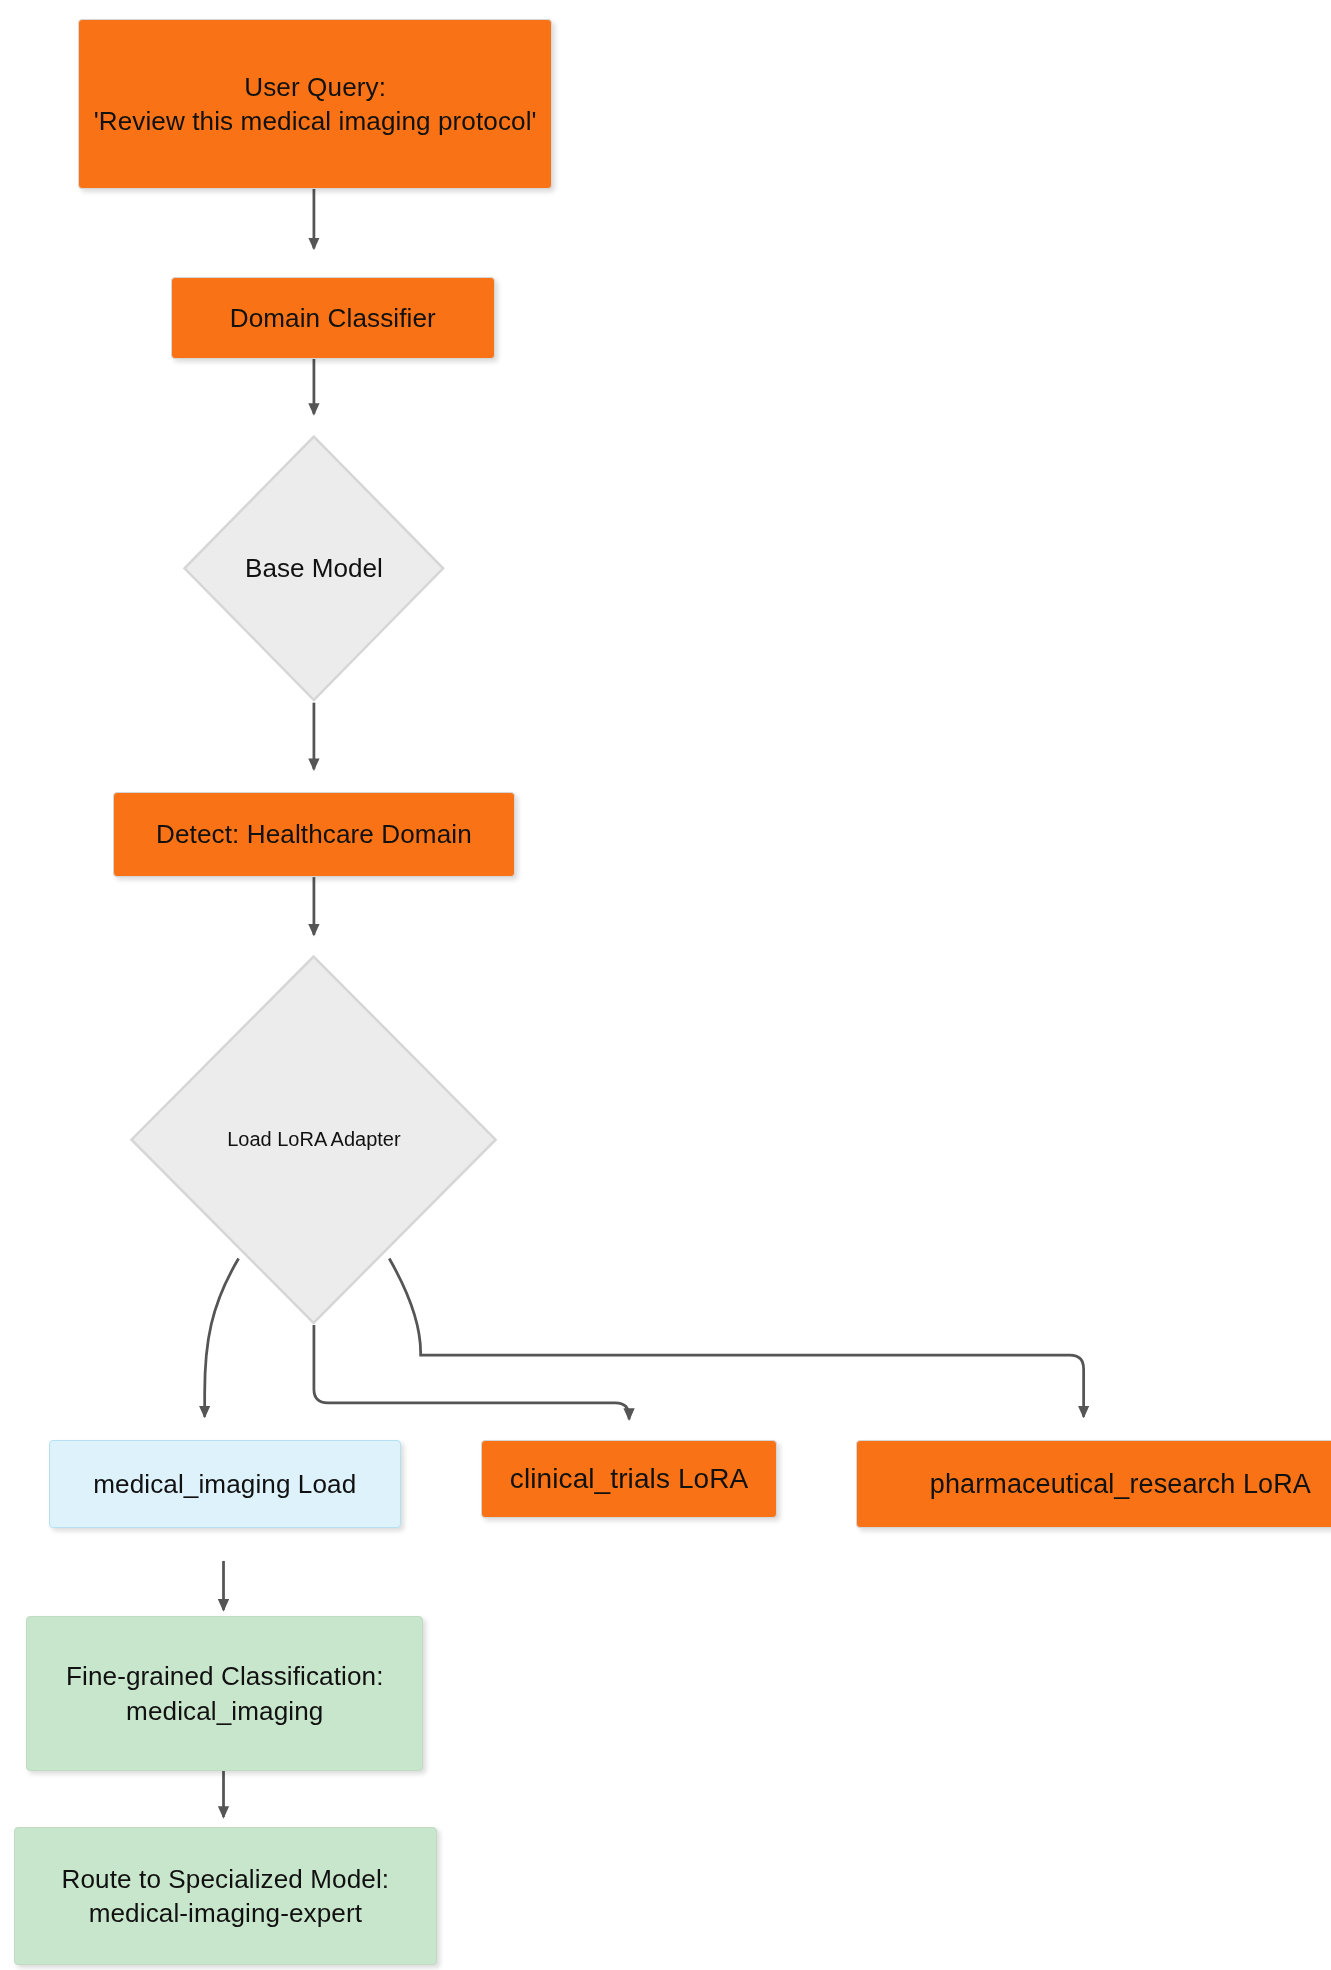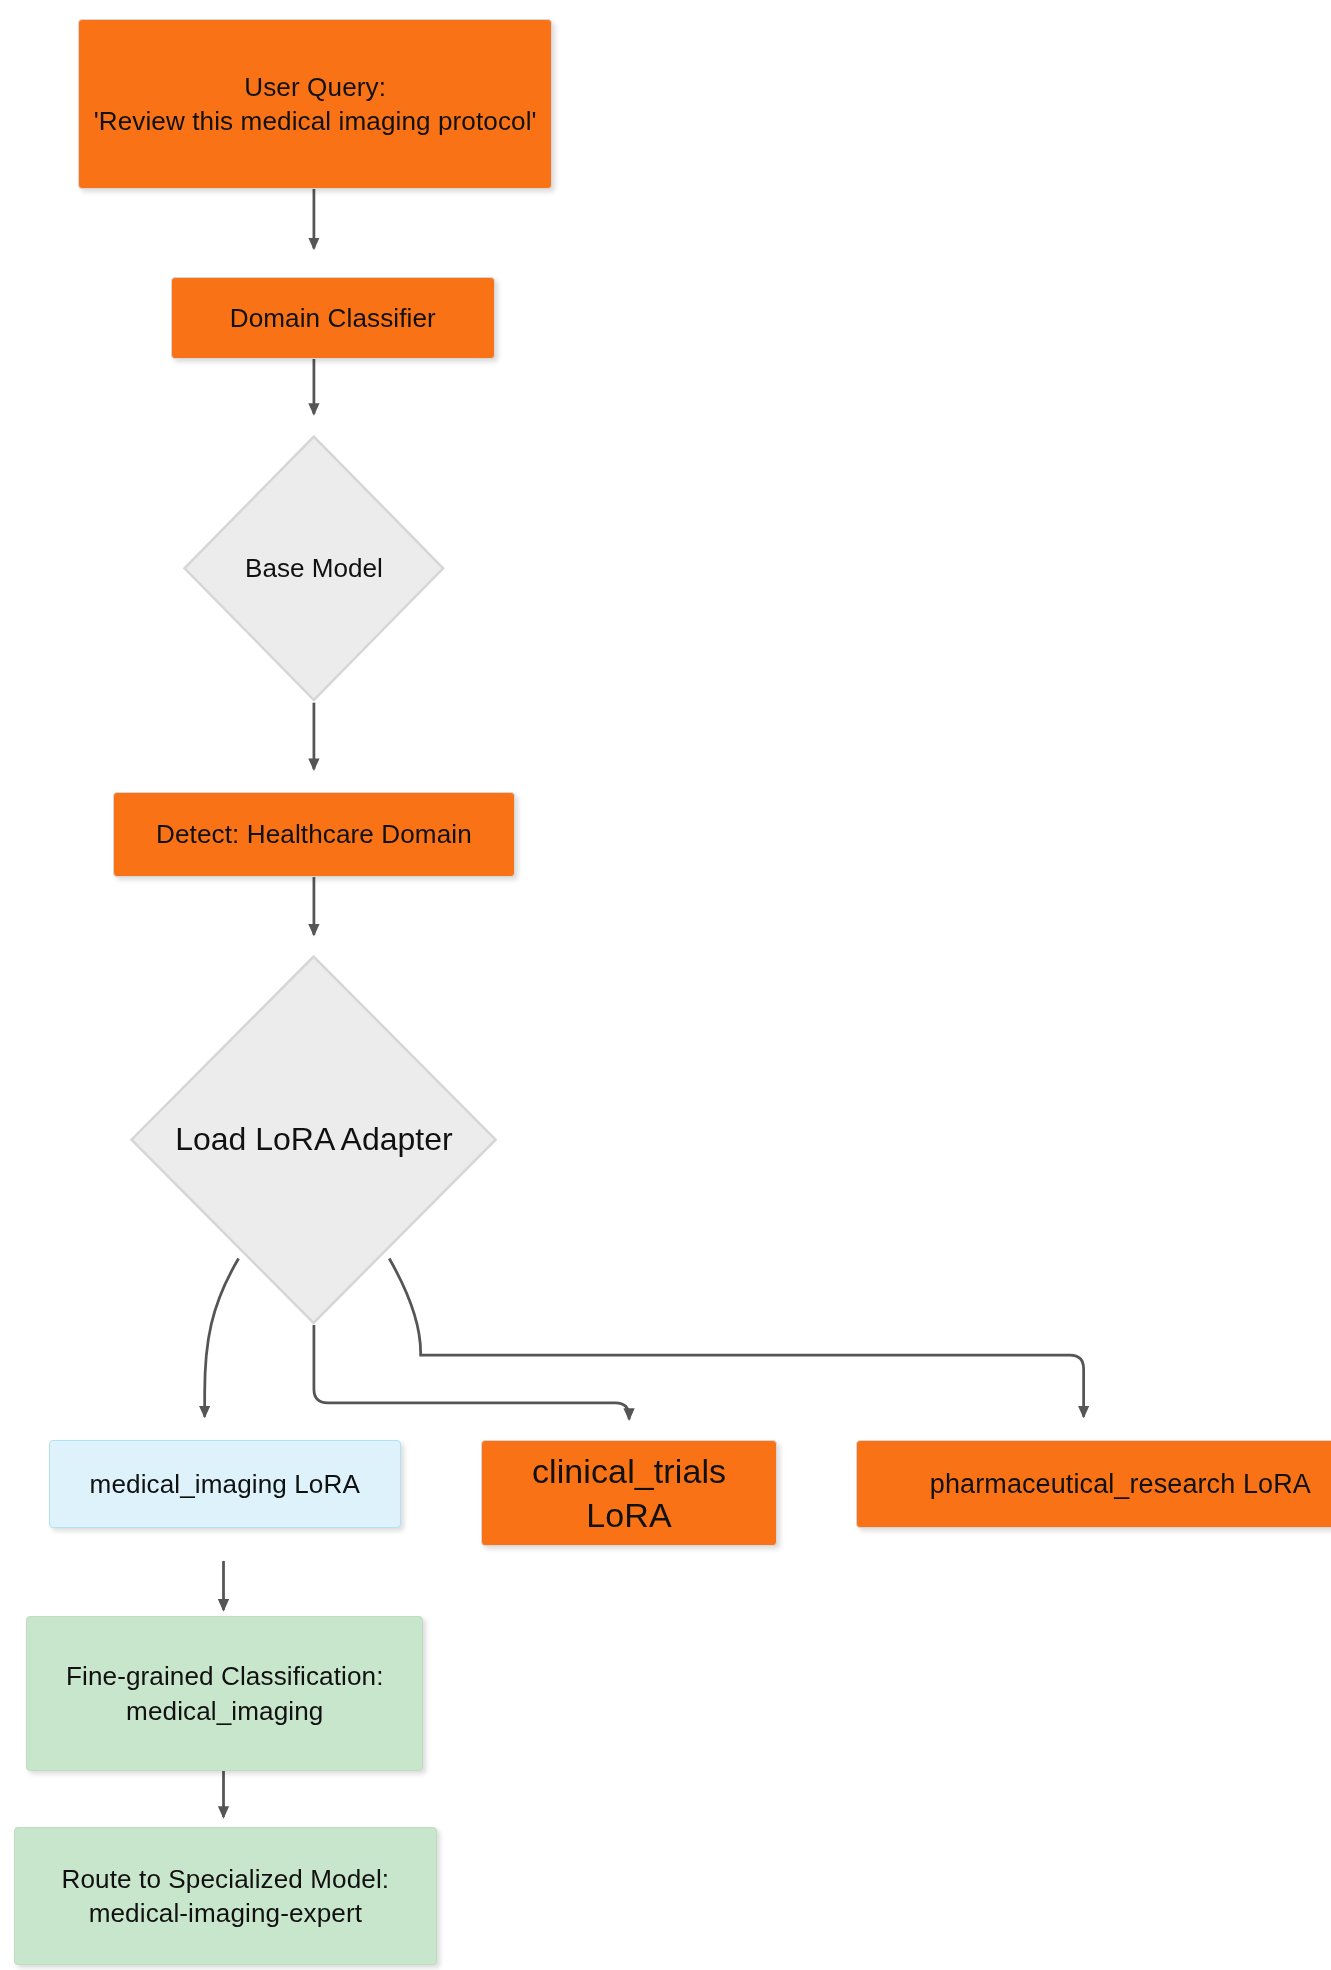--- a/index.html
+++ b/index.html
@@ -135,30 +135,30 @@
   </div>
 
   <div class="node rect plain" style="left: 113.009px; top: 791.764px; width: 401.811px; height: 85.3248px; font-size: 26.1085px;">
     <span class="node-text">Detect: Healthcare Domain</span>
   </div>
 
   <div class="diamond-wrap" style="left: 129.333px; top: 953.631px; width: 369.164px; height: 371.414px;">
     <svg class="diamond-shape" viewBox="0 0 294 296" preserveAspectRatio="none">
       <polygon points="147,2 292,148 147,294 2,148" fill="#ececec" stroke="#d6d6d6" stroke-width="2"></polygon>
     </svg>
-    <div class="diamond-label" style="font-size: 32px;">
+    <div class="diamond-label" style="font-size: 20px;">
       <span class="node-text">Load LoRA Adapter</span>
     </div>
   </div>
 
   <div class="node rect blue" style="left: 48.9708px; top: 1440.48px; width: 351.585px; height: 87.8344px; font-size: 26.1085px;">
-    <span class="node-text">medical_imaging LoRA</span>
+    <span class="node-text">medical_imaging Load</span>
   </div>
 
-  <div class="node rect plain" style="left: 480.918px; top: 1440.48px; width: 296.336px; height: 106px; font-size: 34px;">
+  <div class="node rect plain" style="left: 480.918px; top: 1440.48px; width: 296.336px; height: 78px; font-size: 28px;">
     <span class="node-text">clinical_trials LoRA</span>
   </div>
 
   <div class="node rect plain" style="left: 856.36px; top: 1440.48px; width: 528px; height: 87.8344px; font-size: 27px;">
     <span class="node-text">pharmaceutical_research LoRA</span>
   </div>
 
   <div class="node rect green" style="left: 26.3689px; top: 1616.15px; width: 396.789px; height: 155px; font-size: 26.1085px;">
     <span class="node-text">Fine-grained Classification:
 medical_imaging</span>

